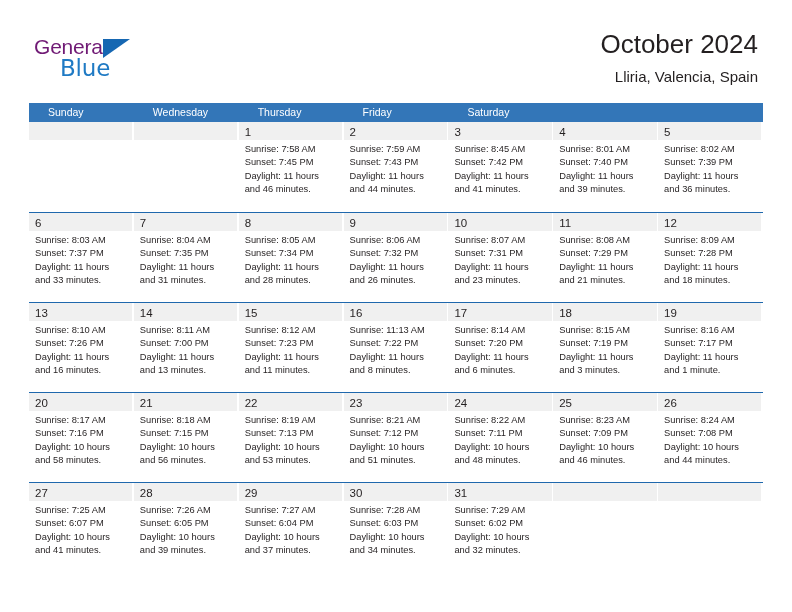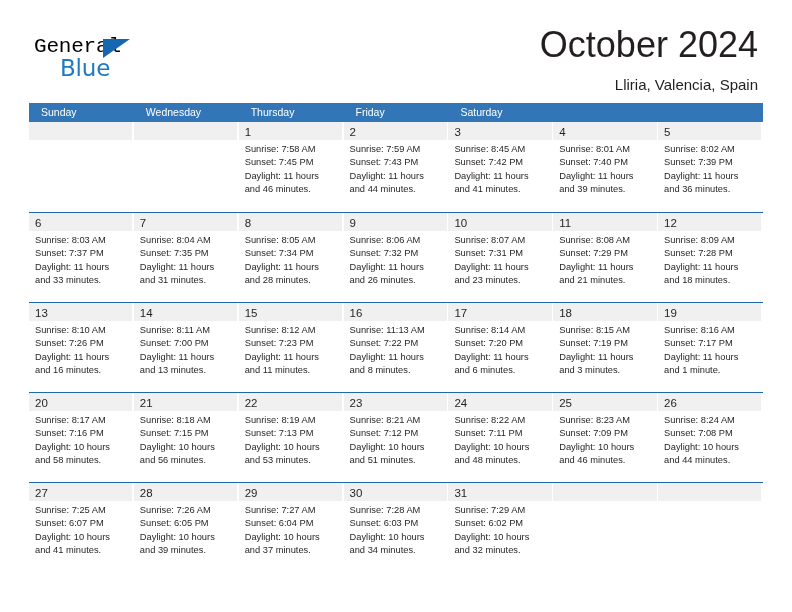--- a/index.html
+++ b/index.html
@@ -37,22 +37,22 @@
     top: 36px;
     width: 150px;
     height: 48px;
   }
   .logo-general {
     position: absolute;
     left: 0;
     top: 0;
     font-size: 21px;
     letter-spacing: -0.2px;
-    color: #000000;
-    font-family: Liberation Mono, monospace;
+    color: #701a75;
+    font-family: Liberation Sans, sans-serif;
     font-weight: 400;
     line-height: 21px;
   }
   .logo-triangle {
     position: absolute;
     left: 69px;
     top: 3px;
     width: 0;
     height: 0;
     border-left: 27px solid #1667b2;
@@ -70,32 +70,32 @@
     line-height: 21px;
   }
 
   .title-block {
     position: absolute;
     right: 34px;
     top: 28px;
     text-align: right;
   }
   .cal-title {
-    font-size: 36px;
+    font-size: 26px;
     font-weight: 400;
     color: #231f20;
     line-height: 33px;
     white-space: nowrap;
   }
   .cal-subtitle {
     font-size: 15px;
     font-weight: 400;
     color: #231f20;
     line-height: 21px;
-    margin-top: 13px;
+    margin-top: 5px;
     white-space: nowrap;
   }
 
   
   .calendar {
     position: absolute;
     left: 29px;
     top: 103px;
     width: 734px;
   }
@@ -103,21 +103,21 @@
   .weekday-row {
     display: flex;
     width: 734px;
     height: 19px;
     background: #3376b8;
   }
   .weekday-cell {
     width: 104.857px;
     height: 19px;
     box-sizing: border-box;
-    padding-left: 12px;
+    padding-left: 19px;
     color: #ffffff;
     font-size: 10.5px;
     line-height: 19px;
     font-weight: 400;
     overflow: hidden;
     white-space: nowrap;
   }
 
   .week-row {
     display: flex;

